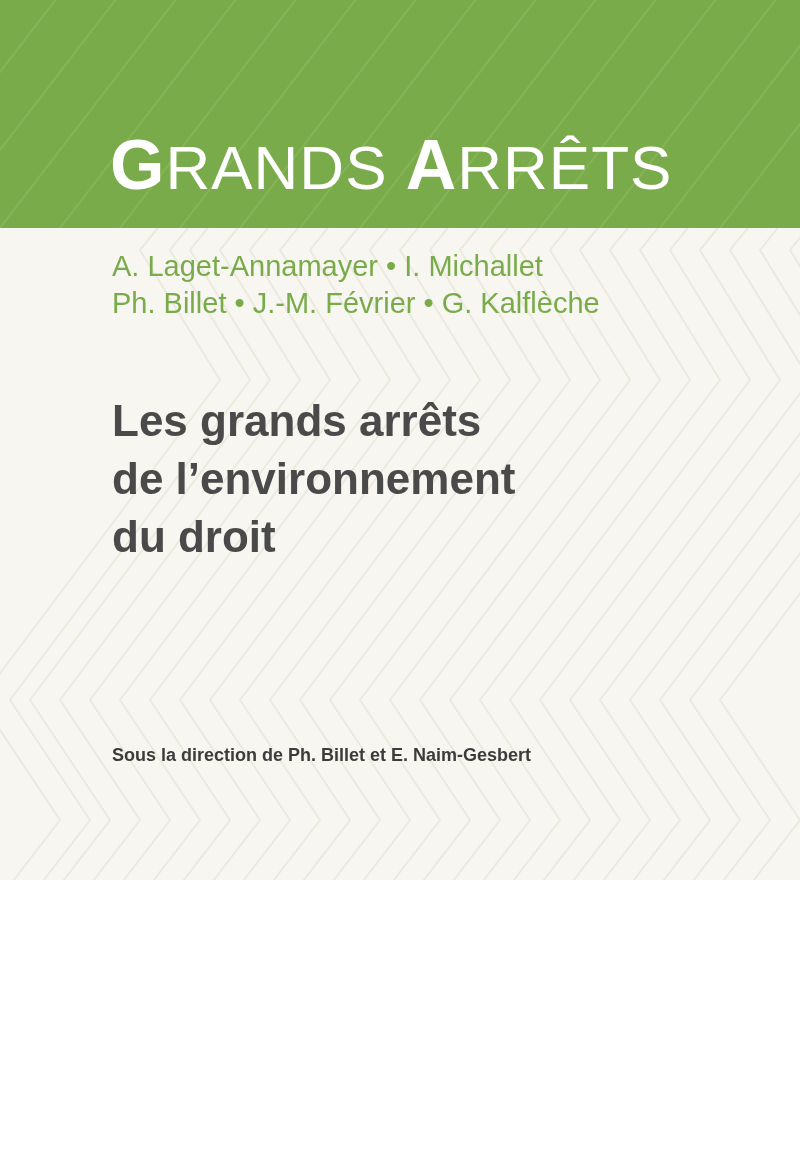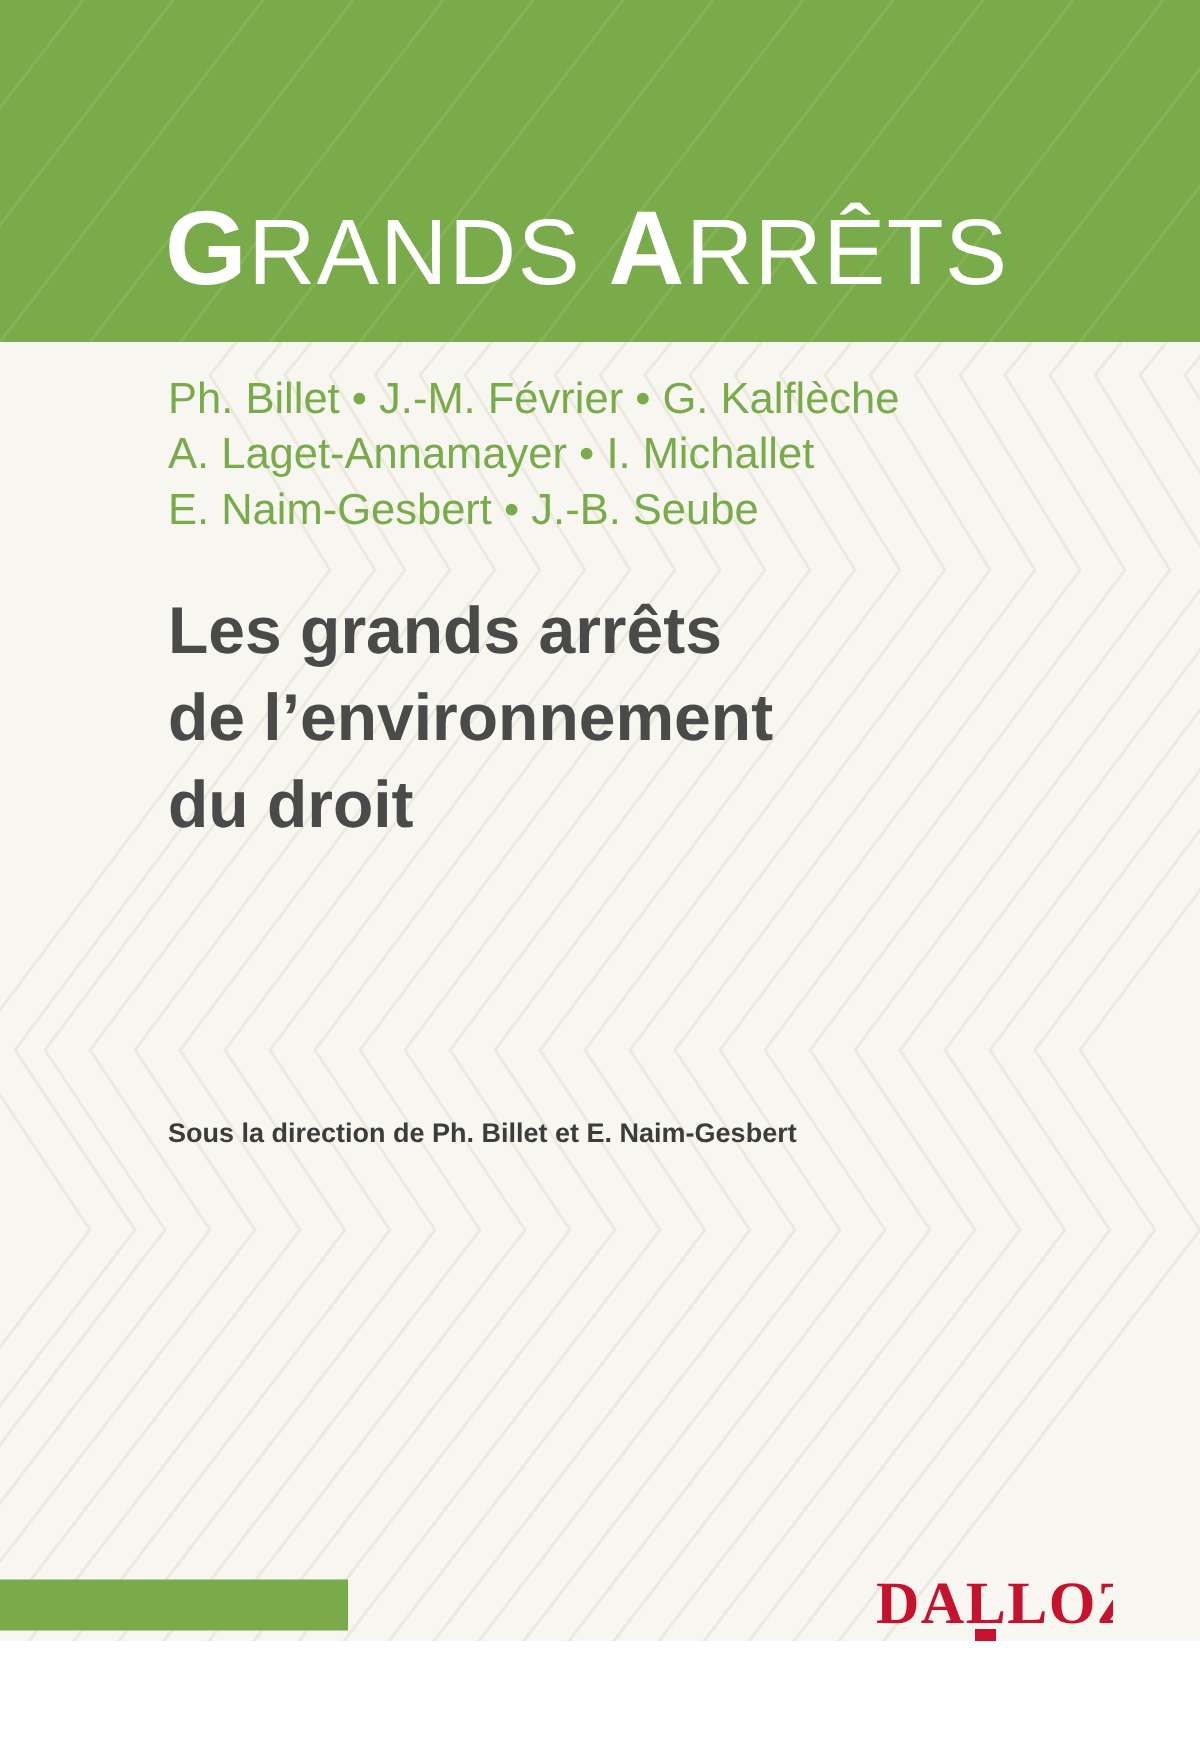--- a/index.html
+++ b/index.html
@@ -6,21 +6,21 @@
     margin: 0;
     padding: 0;
     background: #ffffff;
   }
   body {
     font-family: "Liberation Sans", sans-serif;
   }
   .cover {
     position: relative;
     width: 800px;
-    height: 1094px;
+    height: 880px;
     overflow: hidden;
     background: #f7f6f0;
   }
 
   
   .bg-pattern {
     position: absolute;
     inset: 0;
     z-index: 0;
   }
@@ -179,23 +179,22 @@
         <path d="M720 228 L980 -110"></path>
       </g>
     </svg>
   </div>
 
   <div class="series-title">
     <span class="cap">G</span><span>RANDS </span><span class="cap">A</span><span>RRÊTS</span>
   </div>
 
   <div class="authors">
+    <div class="line">A. Laget-Annamayer • I. Michallet</div>
     <div class="line">Ph. Billet • J.-M. Février • G. Kalflèche</div>
-    <div class="line">A. Laget-Annamayer • I. Michallet</div>
-    <div class="line">E. Naim-Gesbert • J.-B. Seube</div>
   </div>
 
   <div class="main-title">
     <div>Les grands arrêts</div>
     <div>de l’environnement</div>
     <div>du droit</div>
   </div>
 
   <div class="direction">Sous la direction de Ph. Billet et E. Naim-Gesbert</div>
 

